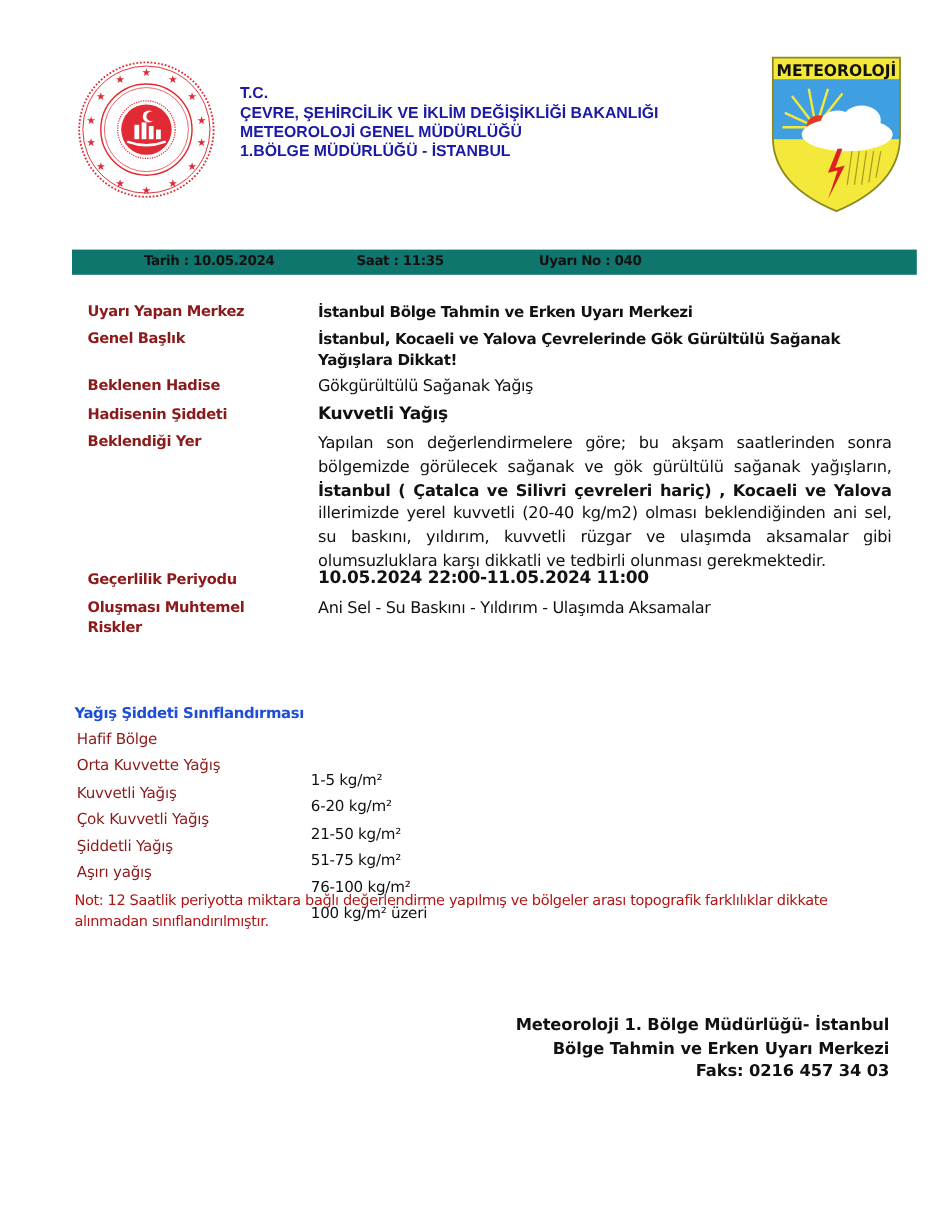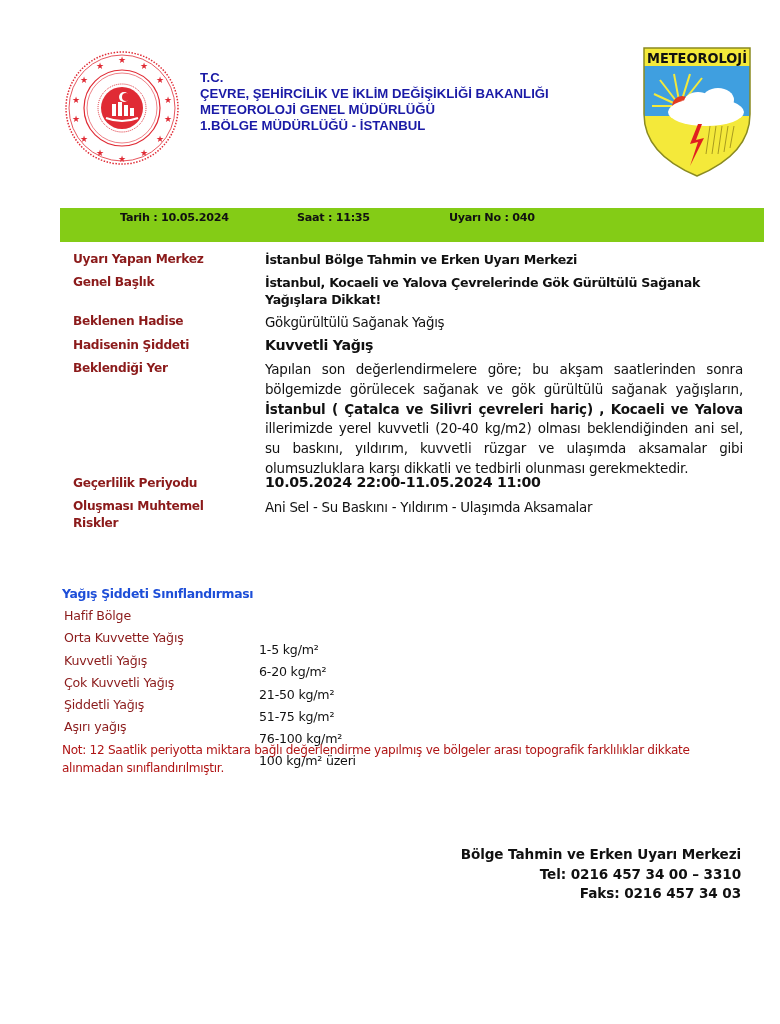--- a/index.html
+++ b/index.html
@@ -6,21 +6,21 @@
   body { width: 780px; height: 1024px; position: relative; overflow: hidden; font-family: "DejaVu Sans", sans-serif; }
   .abs { position: absolute; }
 
   
   .logo-left { left: 64px; top: 50px; width: 116px; height: 116px; }
   .logo-right { left: 640px; top: 44px; width: 114px; height: 134px; }
   .header-title { left: 200px; top: 70px; width: 428px; text-align: left; color: #1a1aa6; font-family: "Liberation Sans", sans-serif; font-weight: bold; font-size: 13.2px; line-height: 16px; }
   .header-title div { white-space: nowrap; }
 
   
-  .infobar { left: 60px; top: 208px; width: 704px; height: 34px; background: #84cc16; }
+  .infobar { left: 60px; top: 208px; width: 704px; height: 21px; background: #0f766e; }
   .infobar span { position: absolute; top: 3px; font-family: "DejaVu Sans", sans-serif; font-weight: bold; font-size: 11.2px; color: #111; letter-spacing: -0.3px; white-space: nowrap; }
 
   
   .label { position: absolute; left: 73px; color: #8b1a1a; font-weight: bold; font-size: 12.2px; letter-spacing: -0.3px; line-height: 17px; }
   .value { position: absolute; left: 265px; color: #111; font-size: 12.6px; letter-spacing: -0.3px; line-height: 17px; }
   .value.bold { font-weight: bold; }
   .value.big { font-size: 14.2px; }
 
   .expected-place { position: absolute; left: 265px; top: 360px; width: 478px; color: #111; font-size: 13.5px; line-height: 19.8px; text-align: justify; letter-spacing: -0.2px; }
   .expected-place b { font-weight: bold; }
@@ -177,16 +177,16 @@
   <span class="class-val">76-100 kg/m²</span>
 </div>
 <div class="class-row" style="top:719px;">
   <span class="class-name">Aşırı yağış</span>
   <span class="class-val">100 kg/m² üzeri</span>
 </div>
 
 <div class="abs note">Not: 12 Saatlik periyotta miktara bağlı değerlendirme yapılmış ve bölgeler arası topografik farklılıklar dikkate alınmadan sınıflandırılmıştır.</div>
 
 <div class="abs footer">
+  <div>Meteoroloji 1. Bölge Müdürlüğü- İstanbul</div>
   <div>Bölge Tahmin ve Erken Uyarı Merkezi</div>
-  <div>Tel: 0216 457 34 00 – 3310</div>
   <div>Faks: 0216 457 34 03</div>
 </div>
 
 </body></html>

